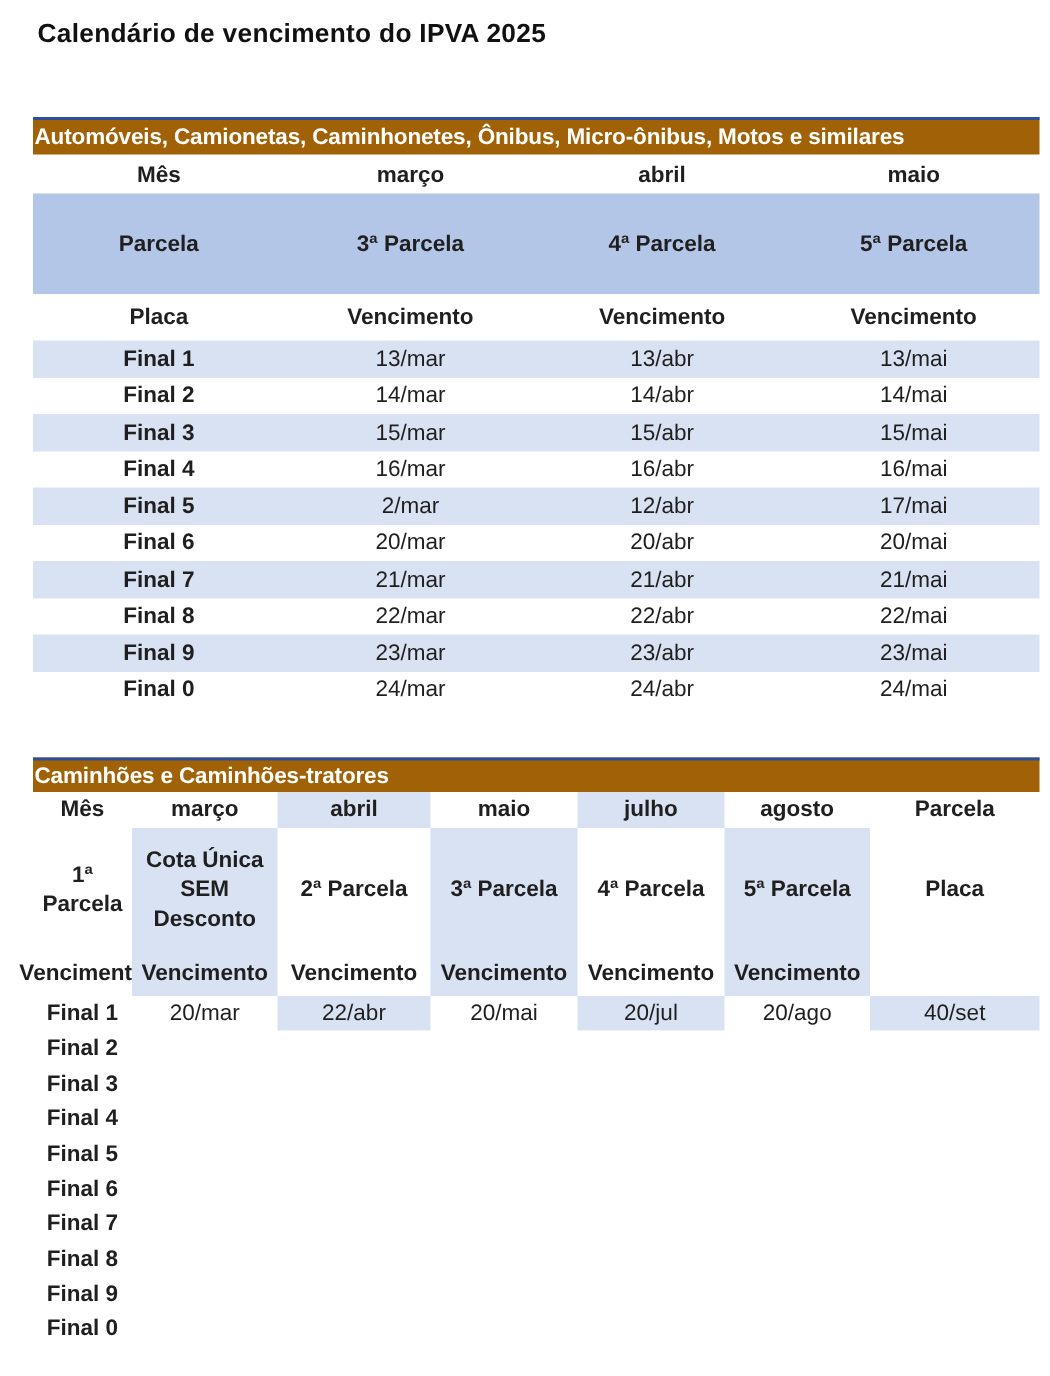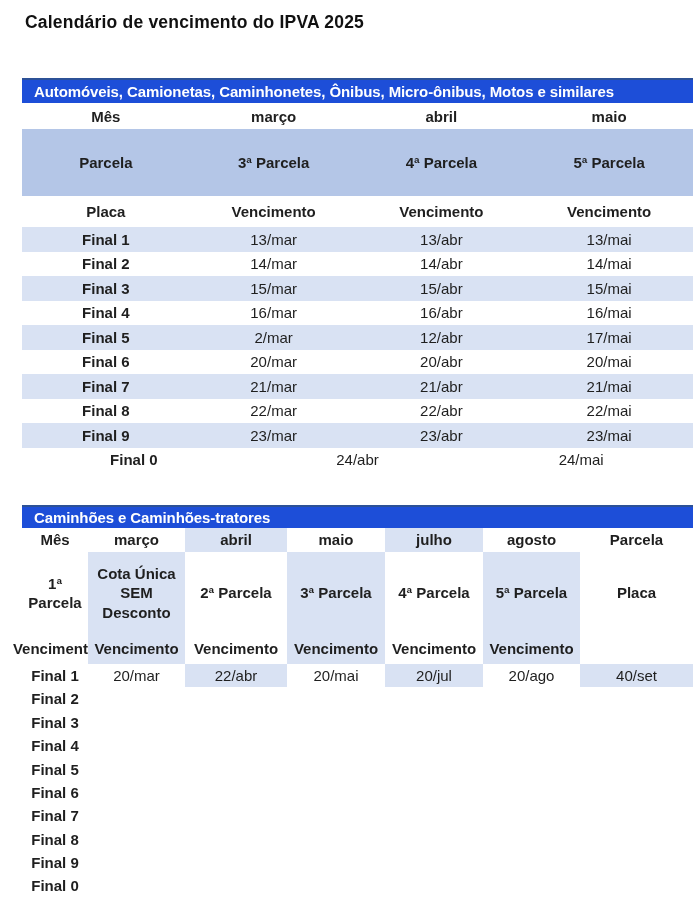--- a/index.html
+++ b/index.html
@@ -16,28 +16,28 @@
     font-weight: bold;
     letter-spacing: 0.2px;
     color: #111111;
   }
   .tbl {
     position: absolute;
     left: 22px;
     width: 671px;
   }
   .bar {
-    background: #1d4ed8;
+    background: #a16207;
     border-top: 2px solid #2C5197;
     color: #ffffff;
     font-weight: bold;
     font-size: 15px;
     display: flex;
     align-items: center;
-    padding-left: 12px;
+    padding-left: 1px;
     letter-spacing: -0.1px;
   }
   #table1 { top: 78px; }
   #table1 .bar { height: 25px; }
   #table2 { top: 505px; }
   #table2 .bar { height: 23px; }
 
   
   .t1row { display: flex; width: 100%; }
   .t1row .cell {
@@ -154,20 +154,21 @@
     <div class="cell">22/mai</div>
   </div>
   <div class="t1row data alt">
     <div class="cell bold">Final 9</div>
     <div class="cell">23/mar</div>
     <div class="cell">23/abr</div>
     <div class="cell">23/mai</div>
   </div>
   <div class="t1row data">
     <div class="cell bold">Final 0</div>
+    <div class="cell">24/mar</div>
     <div class="cell">24/abr</div>
     <div class="cell">24/mai</div>
   </div>
 </div>
 
 <div class="tbl" id="table2">
   <div class="bar">
     <span>Caminhões e Caminhões-tratores</span>
   </div>
 

